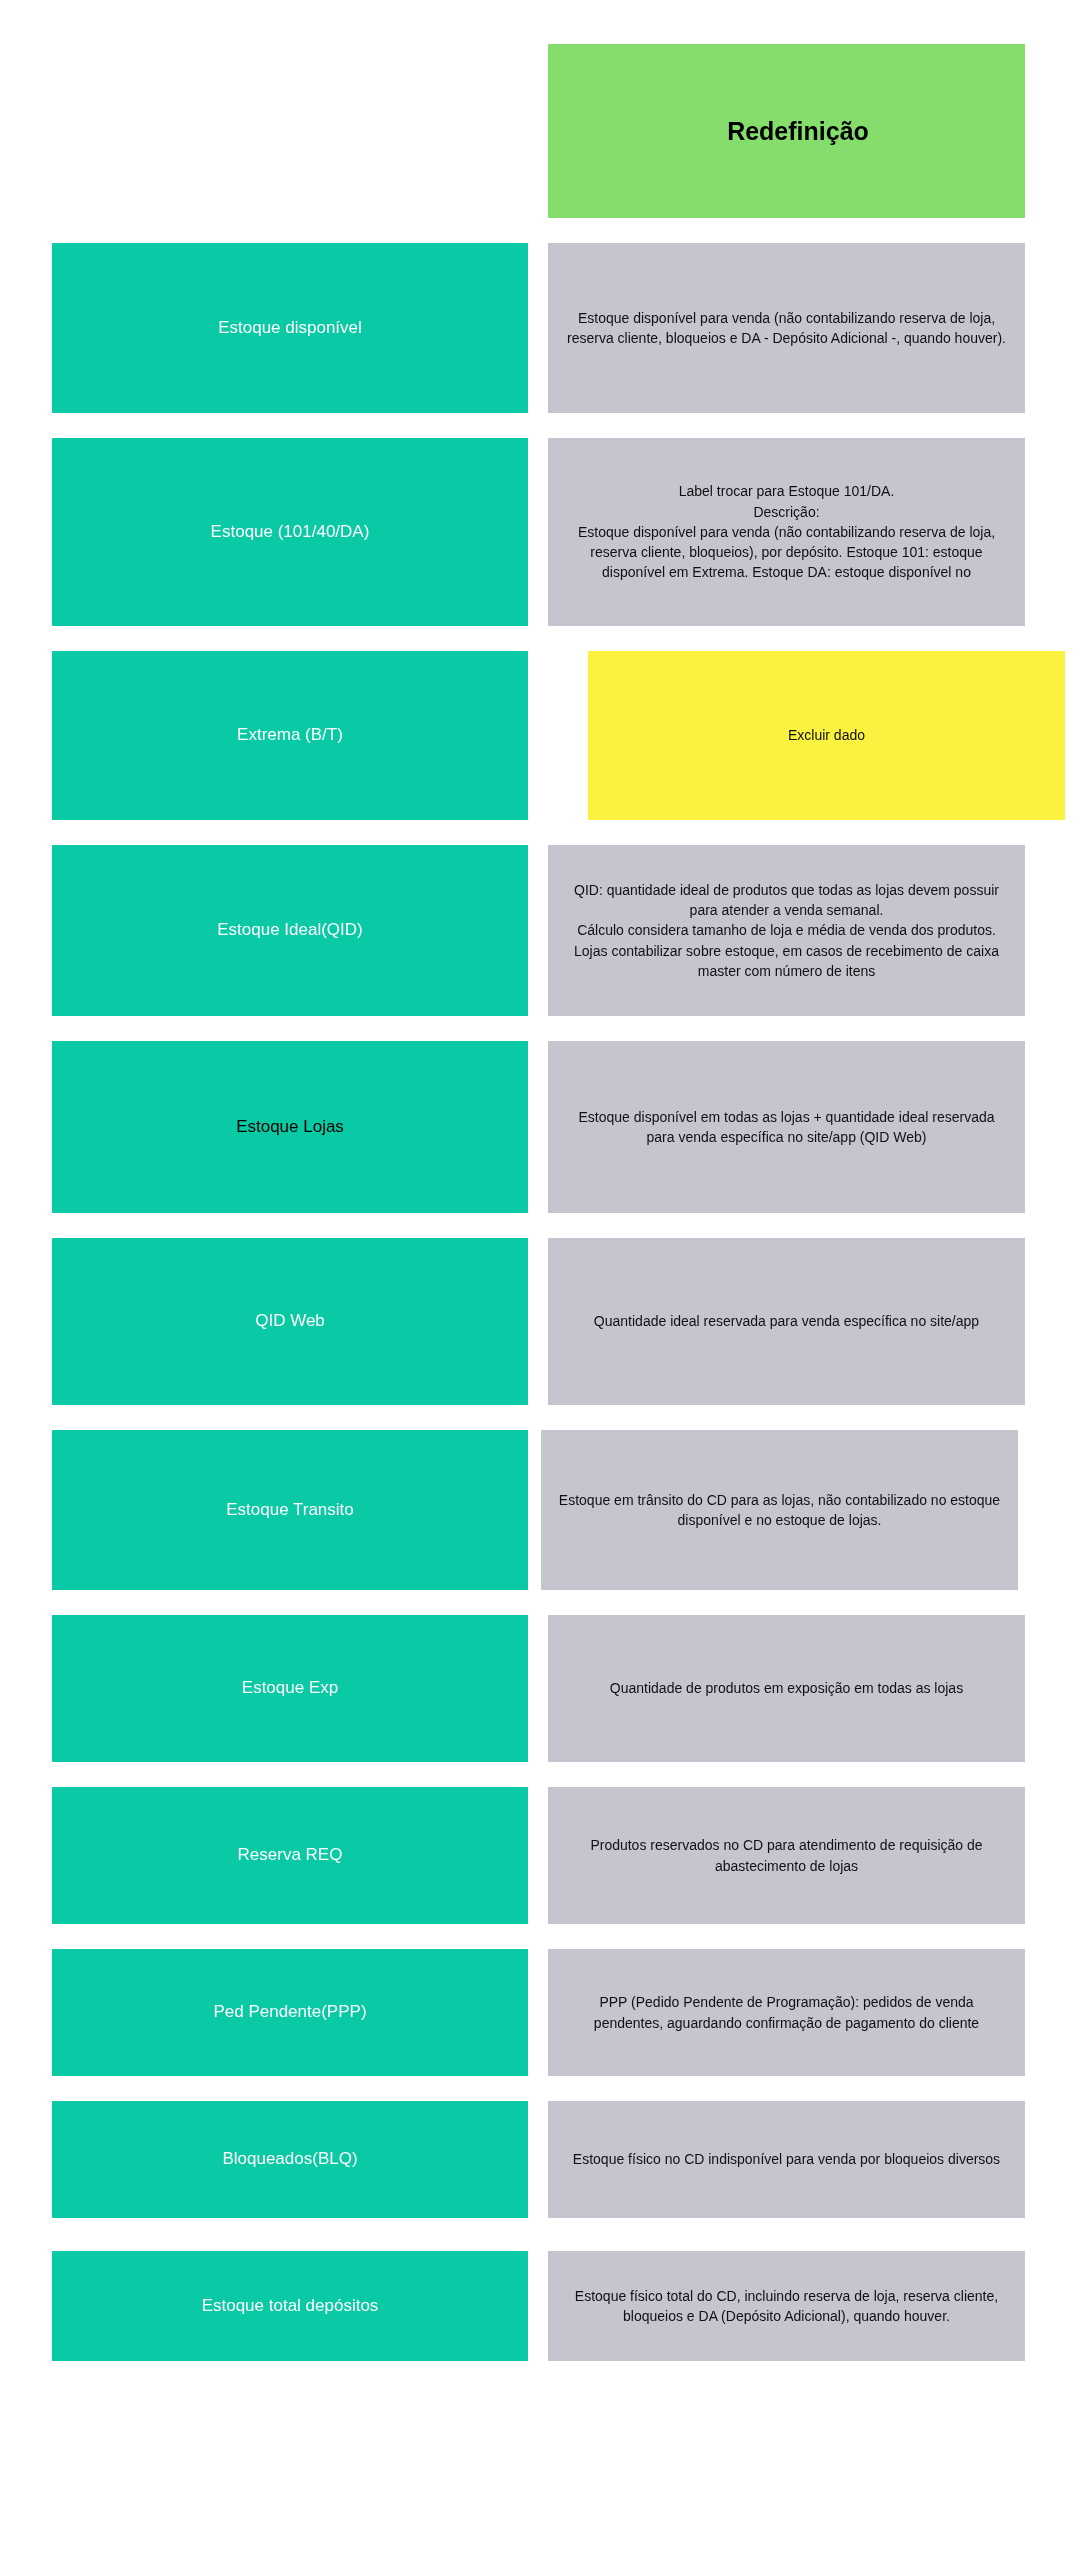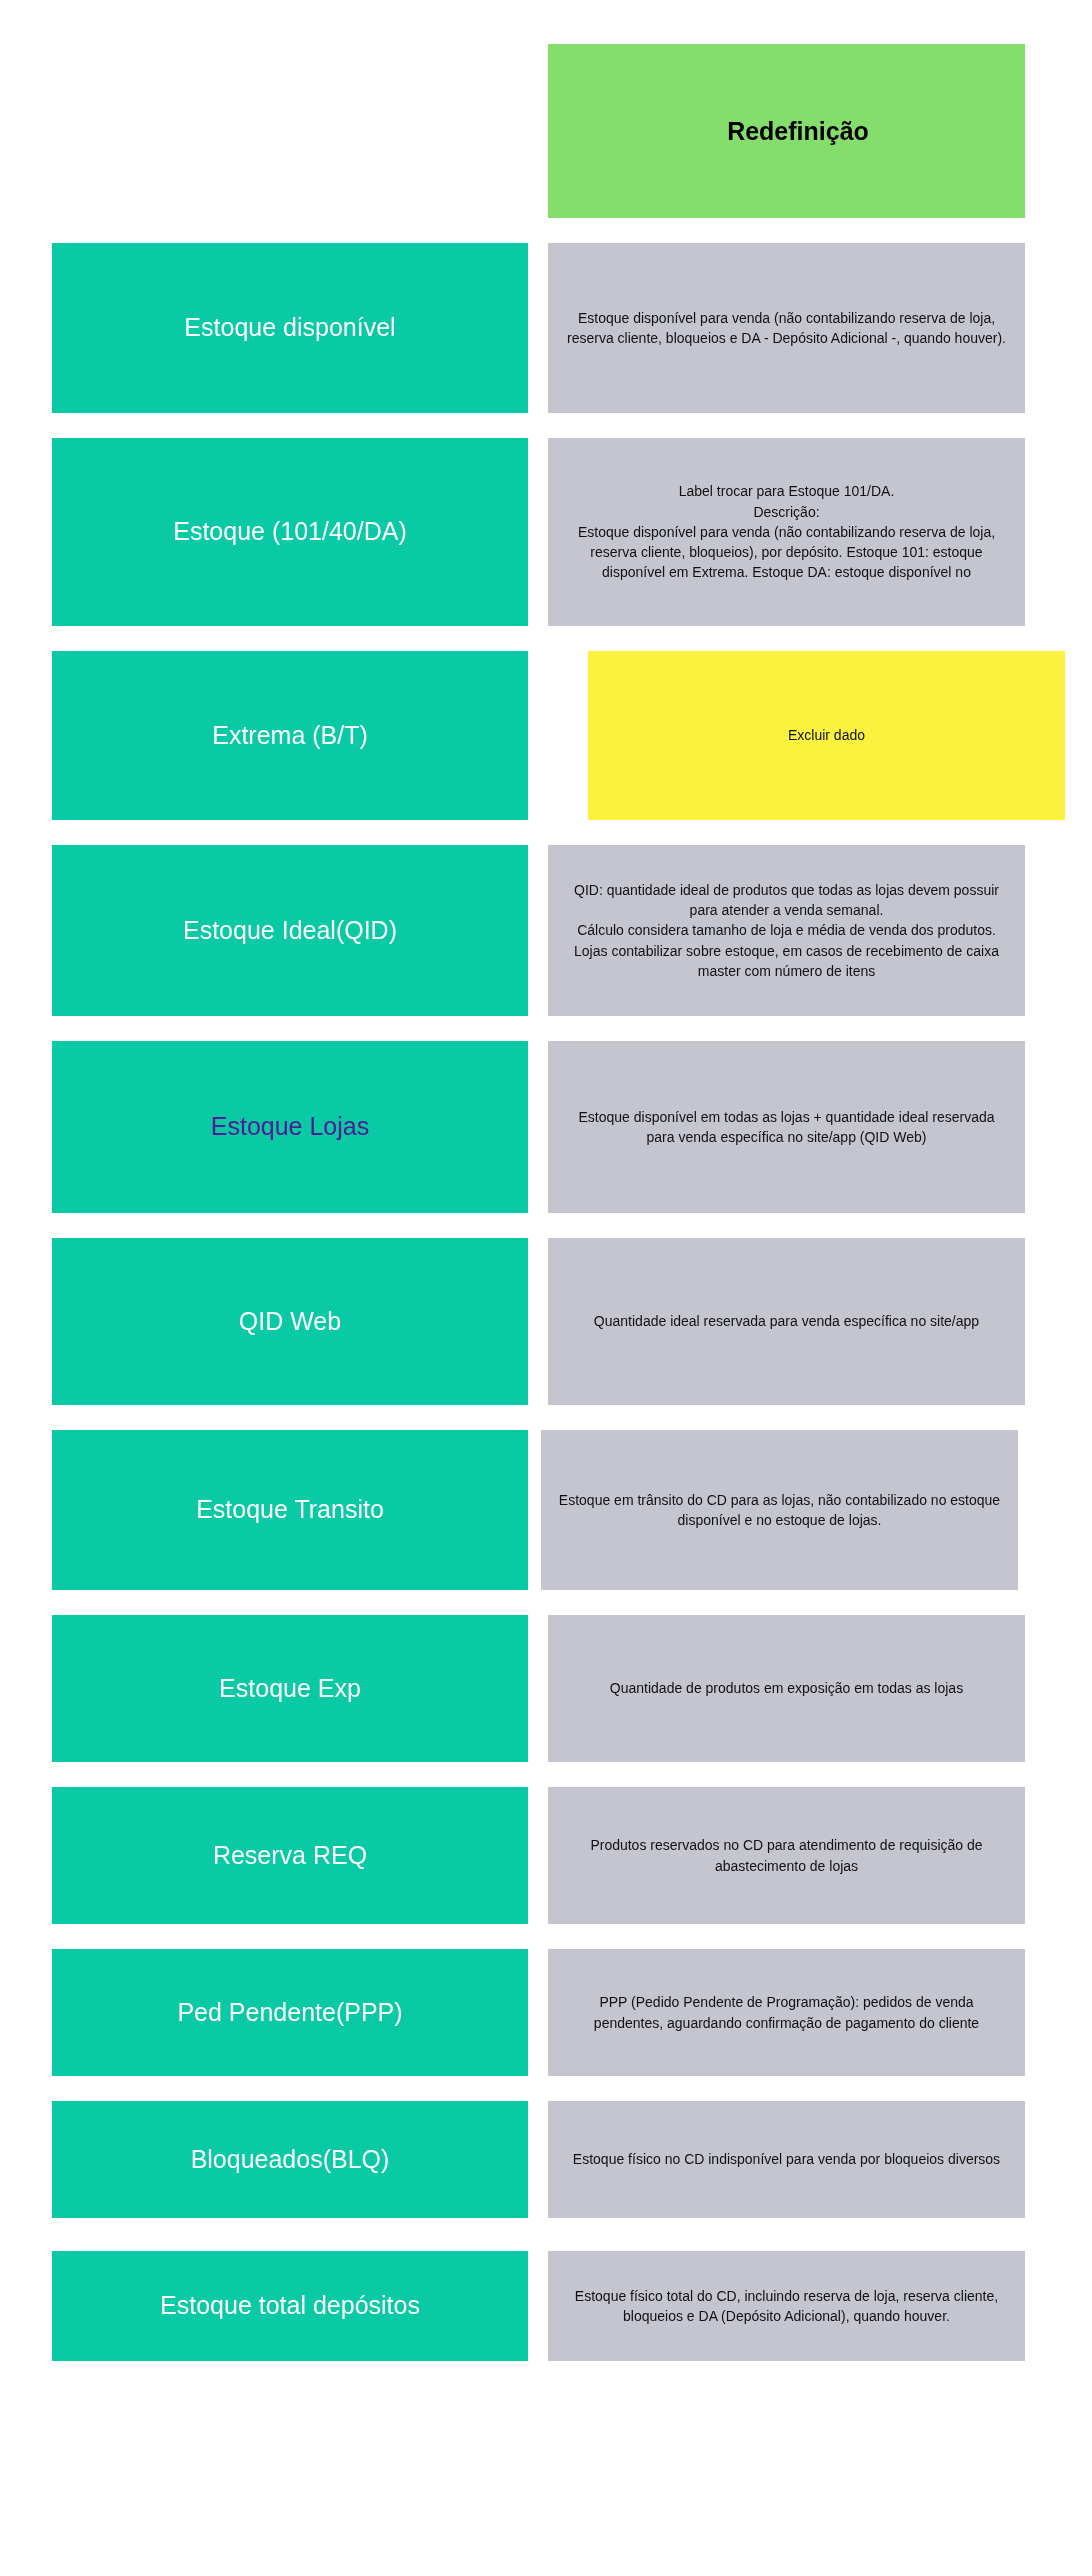--- a/index.html
+++ b/index.html
@@ -33,21 +33,21 @@
   }
   .cell-label {
     width: 476px;
     flex: 0 0 476px;
     background: #0ac9a5;
     color: #ffffff;
     display: flex;
     align-items: center;
     justify-content: center;
     text-align: left;
-    font-size: 25px;
+    font-size: 17px;
     font-weight: 400;
     line-height: 1.35;
     padding: 9px 15px;
     box-sizing: border-box;
   }
   .cell-desc {
     width: 477px;
     flex: 0 0 477px;
     margin-left: 20px;
     background: #c4c5cf;
@@ -135,21 +135,21 @@
           <div class="cell-desc" style="background: rgb(196, 197, 207); color: rgb(17, 17, 17);">
             <div>
               <span class="desc-line">QID: quantidade ideal de produtos que todas as lojas devem possuir para atender a venda semanal.</span>
               <span class="desc-line">Cálculo considera tamanho de loja e média de venda dos produtos.</span>
               <span class="desc-line">Lojas contabilizar sobre estoque, em casos de recebimento de caixa master com número de itens</span>
             </div>
           </div>
         </div>
         <div class="gap"></div>
         <div class="row" style="height: 172px;">
-          <div class="cell-label" style="background: rgb(10, 201, 165); color: #4c1d95;">Estoque Lojas</div>
+          <div class="cell-label" style="background: rgb(10, 201, 165); color: #000000;">Estoque Lojas</div>
           <div class="cell-desc" style="background: rgb(196, 197, 207); color: rgb(17, 17, 17);">
             <div>Estoque disponível em todas as lojas + quantidade ideal reservada para venda específica no site/app (QID Web)</div>
           </div>
         </div>
         <div class="gap"></div>
         <div class="row" style="height: 167px;">
           <div class="cell-label" style="background: rgb(10, 201, 165); color: rgb(255, 255, 255);">QID Web</div>
           <div class="cell-desc" style="background: rgb(196, 197, 207); color: rgb(17, 17, 17);">
             <div>Quantidade ideal reservada para venda específica no site/app</div>
           </div>

